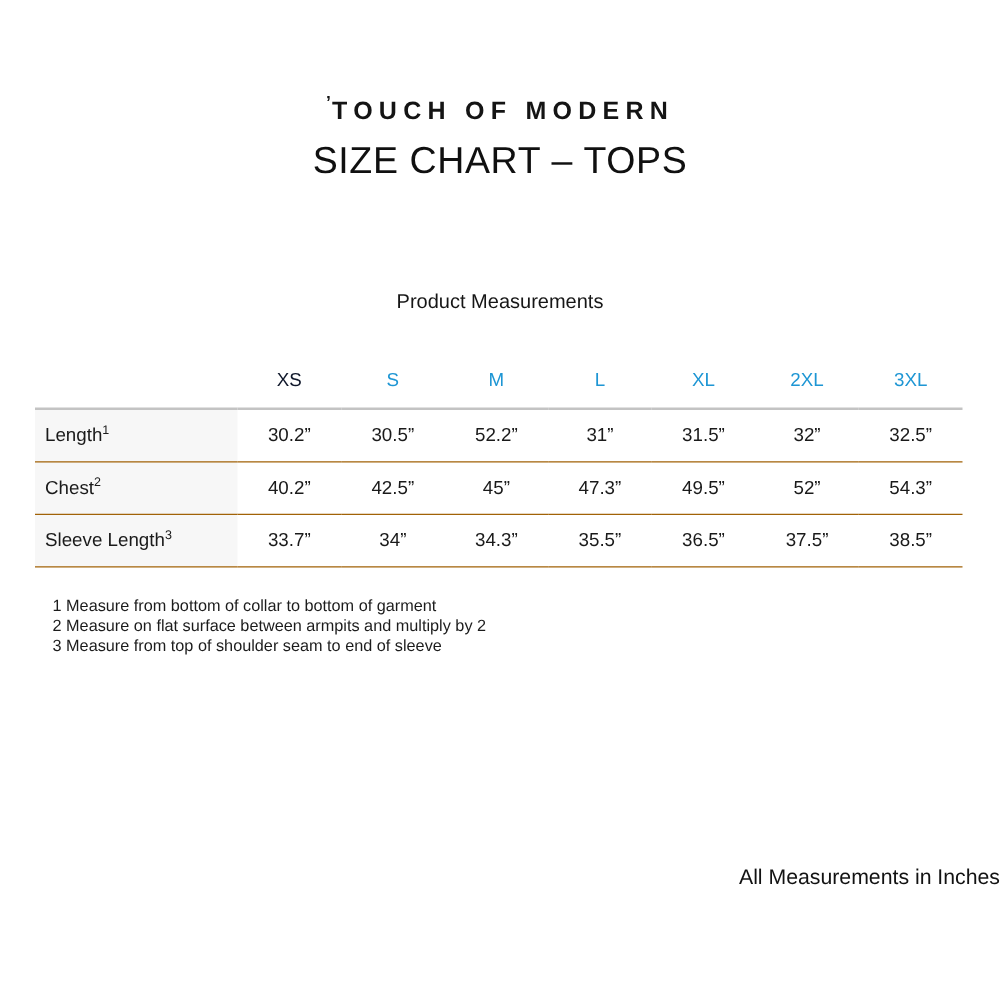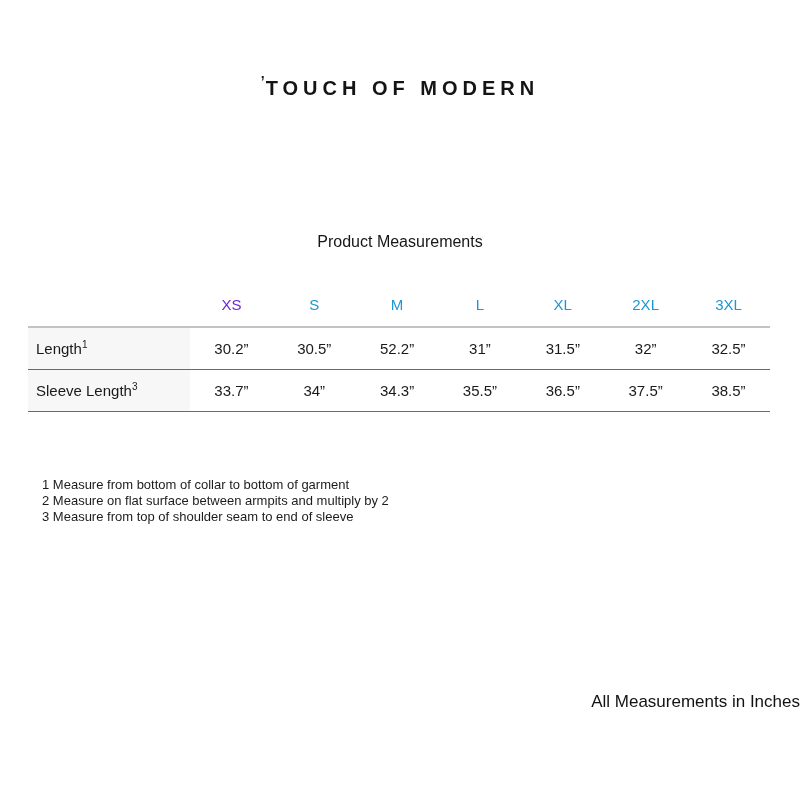--- a/index.html
+++ b/index.html
@@ -81,56 +81,67 @@
     font-size:17px; color:#121212;
   }
 </style>
 </head>
 <body>
 
 <div class="page">
 
   <div class="logo"><span class="logo-mark">’</span><span>TOUCH OF MODERN</span></div>
 
+  <div class="title">SIZE CHART – TOPS</div>
 
   <div class="section-title">Product Measurements</div>
 
   <table class="size-table">
     <colgroup>
       <col class="label-col">
       <col>
         <col>
         <col>
         <col>
         <col>
         <col>
         <col>
     </colgroup>
     <thead>
       <tr>
         <th></th>
-        <th class="size-head" style="color: #6d28d9;">XS</th>
+        <th class="size-head" style="color: #0f172a;">XS</th>
         <th class="size-head" style="color: rgb(30, 150, 212);">S</th>
         <th class="size-head" style="color: rgb(30, 150, 212);">M</th>
         <th class="size-head" style="color: rgb(30, 150, 212);">L</th>
         <th class="size-head" style="color: rgb(30, 150, 212);">XL</th>
         <th class="size-head" style="color: rgb(30, 150, 212);">2XL</th>
         <th class="size-head" style="color: rgb(30, 150, 212);">3XL</th>
       </tr>
     </thead>
     <tbody>
       <tr>
         <td class="row-label" style="background: rgb(247, 247, 247);"><span>Length</span><sup>1</sup></td>
         <td>30.2”</td>
         <td>30.5”</td>
         <td>52.2”</td>
         <td>31”</td>
         <td>31.5”</td>
         <td>32”</td>
         <td>32.5”</td>
+      </tr>
+      <tr>
+        <td class="row-label" style="background: rgb(247, 247, 247);"><span>Chest</span><sup>2</sup></td>
+        <td>40.2”</td>
+        <td>42.5”</td>
+        <td>45”</td>
+        <td>47.3”</td>
+        <td>49.5”</td>
+        <td>52”</td>
+        <td>54.3”</td>
       </tr>
       <tr>
         <td class="row-label" style="background: rgb(247, 247, 247);"><span>Sleeve Length</span><sup>3</sup></td>
         <td>33.7”</td>
         <td>34”</td>
         <td>34.3”</td>
         <td>35.5”</td>
         <td>36.5”</td>
         <td>37.5”</td>
         <td>38.5”</td>

